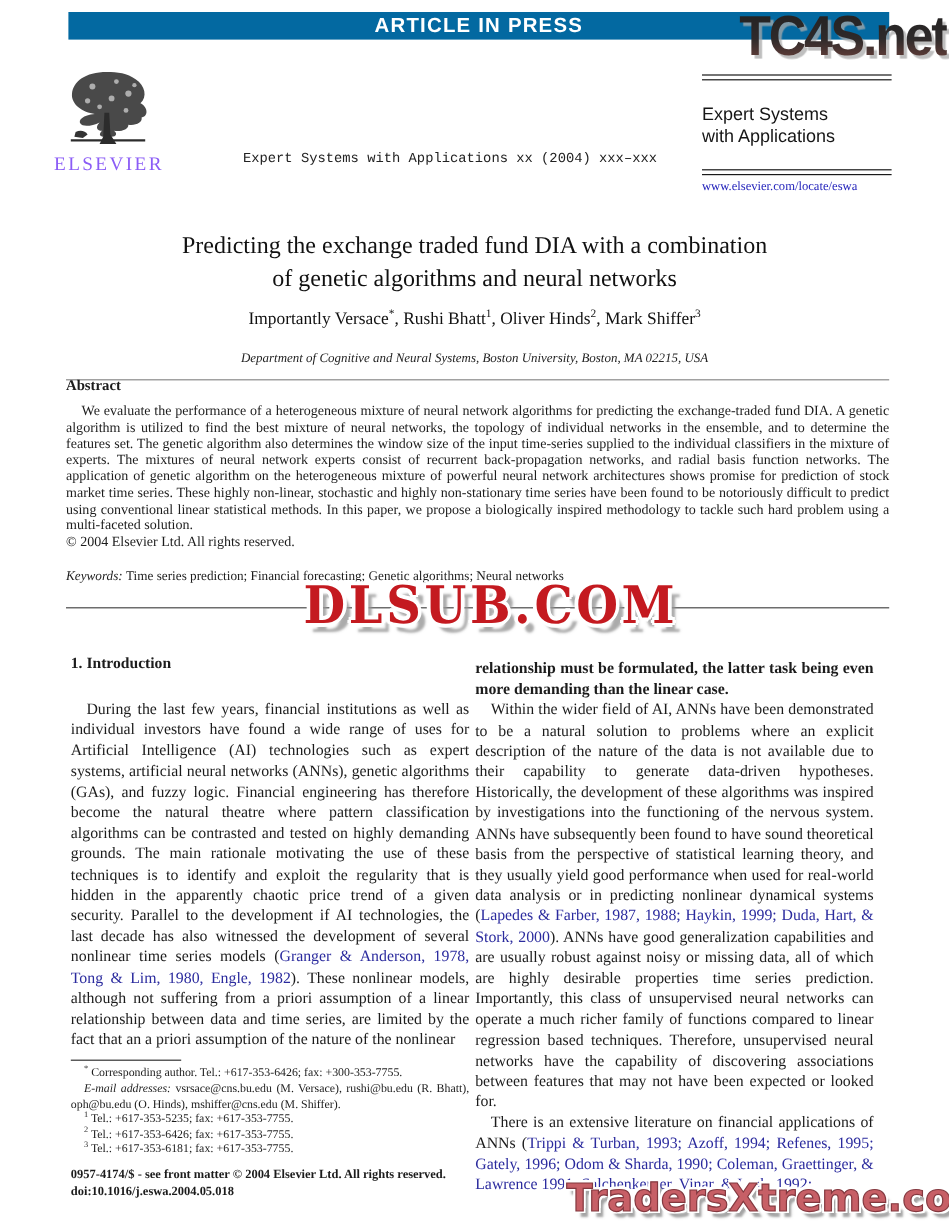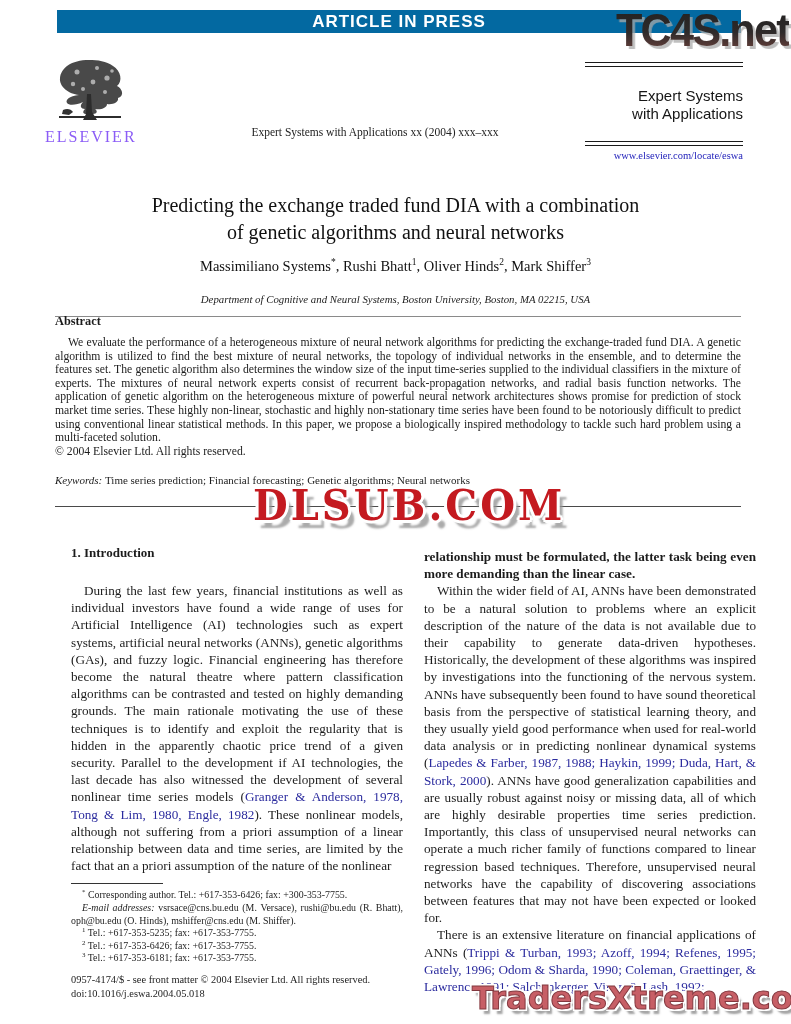--- a/index.html
+++ b/index.html
@@ -15,22 +15,22 @@
         font-family:"Liberation Sans",sans-serif;font-weight:800;font-size:47px;letter-spacing:-2px;
         transform:scaleX(.92);transform-origin:right top;
         background:linear-gradient(180deg,#1f1f1f 0%,#2e2a2a 55%,#7a4740 100%);
         -webkit-background-clip:text;background-clip:text;color:transparent;
         filter:drop-shadow(3px 3px 0 rgba(170,170,170,.75));}
 
   
   .elsevier{position:absolute;left:45px;top:58px;width:90px;text-align:center;}
   .elsevier .name{font-size:16px;letter-spacing:2px;color:#8b5cf6;margin-top:2px;}
   .journal-line{position:absolute;left:140px;top:126px;width:470px;text-align:center;
-                font-size:11.5px;color:#222;}
-  .cover{position:absolute;left:585px;top:62px;width:158px;text-align:right;}
+                font-size:11.5px;color:#222;font-family:Liberation Mono, monospace;}
+  .cover{position:absolute;left:585px;top:62px;width:158px;text-align:left;}
   .drule{height:3px;border-top:1.2px solid #1a1a1a;border-bottom:1.2px solid #1a1a1a;}
   .cover-title{font-family:"Liberation Sans",sans-serif;font-size:15px;line-height:17.5px;
                color:#161616;margin:20px 0 19px 0;}
   .cover-url{margin-top:4px;font-size:10.5px;color:#2323bb;}
 
   
   .title{position:absolute;left:0;right:0;top:192px;text-align:center;
          font-size:20px;line-height:27px;color:#111;}
   .authors{position:absolute;left:0;right:0;top:258px;text-align:center;font-size:14.5px;color:#111;}
   .authors sup{font-size:9.5px;line-height:0;}
@@ -54,36 +54,36 @@
          text-shadow:-2px -2px 0 #fff,2px -2px 0 #fff,-2px 2px 0 #fff,2px 2px 0 #fff,
                      -3px 0 0 #fff,3px 0 0 #fff,0 3px 0 #fff,0 -3px 0 #fff,
                      6px 7px 2px rgba(150,150,150,.8);}
   .traders{position:absolute;left:472px;top:979px;z-index:5;
            font-family:"DejaVu Sans",sans-serif;font-weight:bold;font-size:32px;letter-spacing:0px;
            color:#c75f66;-webkit-text-stroke:1px #83383f;
            text-shadow:-2px -2px 0 #fff,2px -2px 0 #fff,-2px 2px 0 #fff,2px 2px 0 #fff,
                        4px 5px 2px rgba(140,140,140,.8);}
 
   
-  .cols{position:absolute;left:71px;top:545px;width:686px;display:flex;gap:21px;}
+  .cols{position:absolute;left:59px;top:545px;width:686px;display:flex;gap:5px;}
   .col{width:332px;}
   .col-right{padding-top:3px;}
   .intro-h{font-size:13px;font-weight:bold;margin:0;}
   .body-par{margin:0;font-size:13.2px;line-height:17.2px;text-align:justify;
             text-indent:13px;hyphens:auto;}
   .first-par{margin-top:21px;}
   .noindent{text-indent:0;font-weight:bold;}
   .cite{color:#2b2b9e;}
   .it{font-style:italic;}
   sup{font-size:70%;line-height:0;}
 
   
   .fn-rule{width:92px;height:1px;background:#333;margin:9px 0 5px 0;}
   .footnote{margin:0;font-size:9.9px;line-height:12.6px;text-align:justify;text-indent:11px;}
-  .footer{margin-top:8px;}
+  .footer{margin-top:8px;font-weight:bold;}
   .footer div{font-size:10.4px;line-height:13.5px;}
 </style>
 </head>
 <body>
 
 <div class="page">
 
   <div class="press-bar">
     <span>ARTICLE IN PRESS</span>
   </div>
@@ -122,21 +122,21 @@
       <div>with Applications</div>
     </div>
     <div class="drule"></div>
     <div class="cover-url">www.elsevier.com/locate/eswa</div>
   </div>
 
   <div class="title">
     <div>Predicting the exchange traded fund DIA with a combination</div>
     <div>of genetic algorithms and neural networks</div>
   </div>
-  <div class="authors"><span>Massimiliano Systems</span><sup>*</sup><span>, Rushi Bhatt</span><sup>1</sup><span>, Oliver Hinds</span><sup>2</sup><span>, Mark Shiffer</span><sup>3</sup></div>
+  <div class="authors"><span>Importantly Versace</span><sup>*</sup><span>, Rushi Bhatt</span><sup>1</sup><span>, Oliver Hinds</span><sup>2</sup><span>, Mark Shiffer</span><sup>3</sup></div>
   <div class="affiliation">Department of Cognitive and Neural Systems, Boston University, Boston, MA 02215, USA</div>
 
   <div class="rule-a"></div>
 
   <div class="abstract">
     <h3>Abstract</h3>
     <div class="abs-body">We evaluate the performance of a heterogeneous mixture of neural network algorithms for predicting the exchange-traded fund DIA. A genetic algorithm is utilized to find the best mixture of neural networks, the topology of individual networks in the ensemble, and to determine the features set. The genetic algorithm also determines the window size of the input time-series supplied to the individual classifiers in the mixture of experts. The mixtures of neural network experts consist of recurrent back-propagation networks, and radial basis function networks. The application of genetic algorithm on the heterogeneous mixture of powerful neural network architectures shows promise for prediction of stock market time series. These highly non-linear, stochastic and highly non-stationary time series have been found to be notoriously difficult to predict using conventional linear statistical methods. In this paper, we propose a biologically inspired methodology to tackle such hard problem using a multi-faceted solution.</div>
     <div class="abs-copy">© 2004 Elsevier Ltd. All rights reserved.</div>
     <div class="keywords"><span class="it">Keywords: </span><span>Time series prediction; Financial forecasting; Genetic algorithms; Neural networks</span></div>
   </div>

